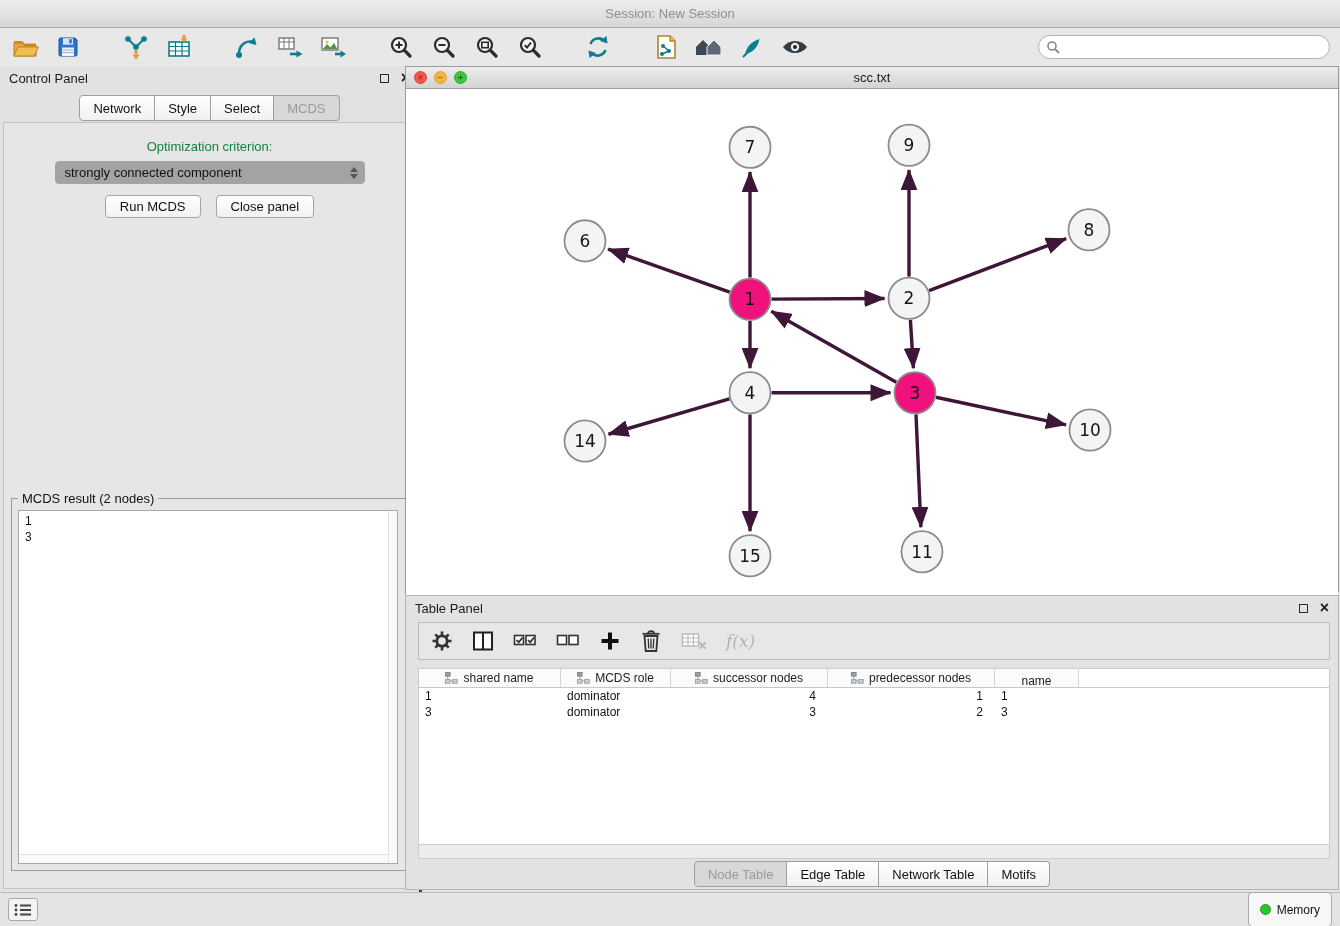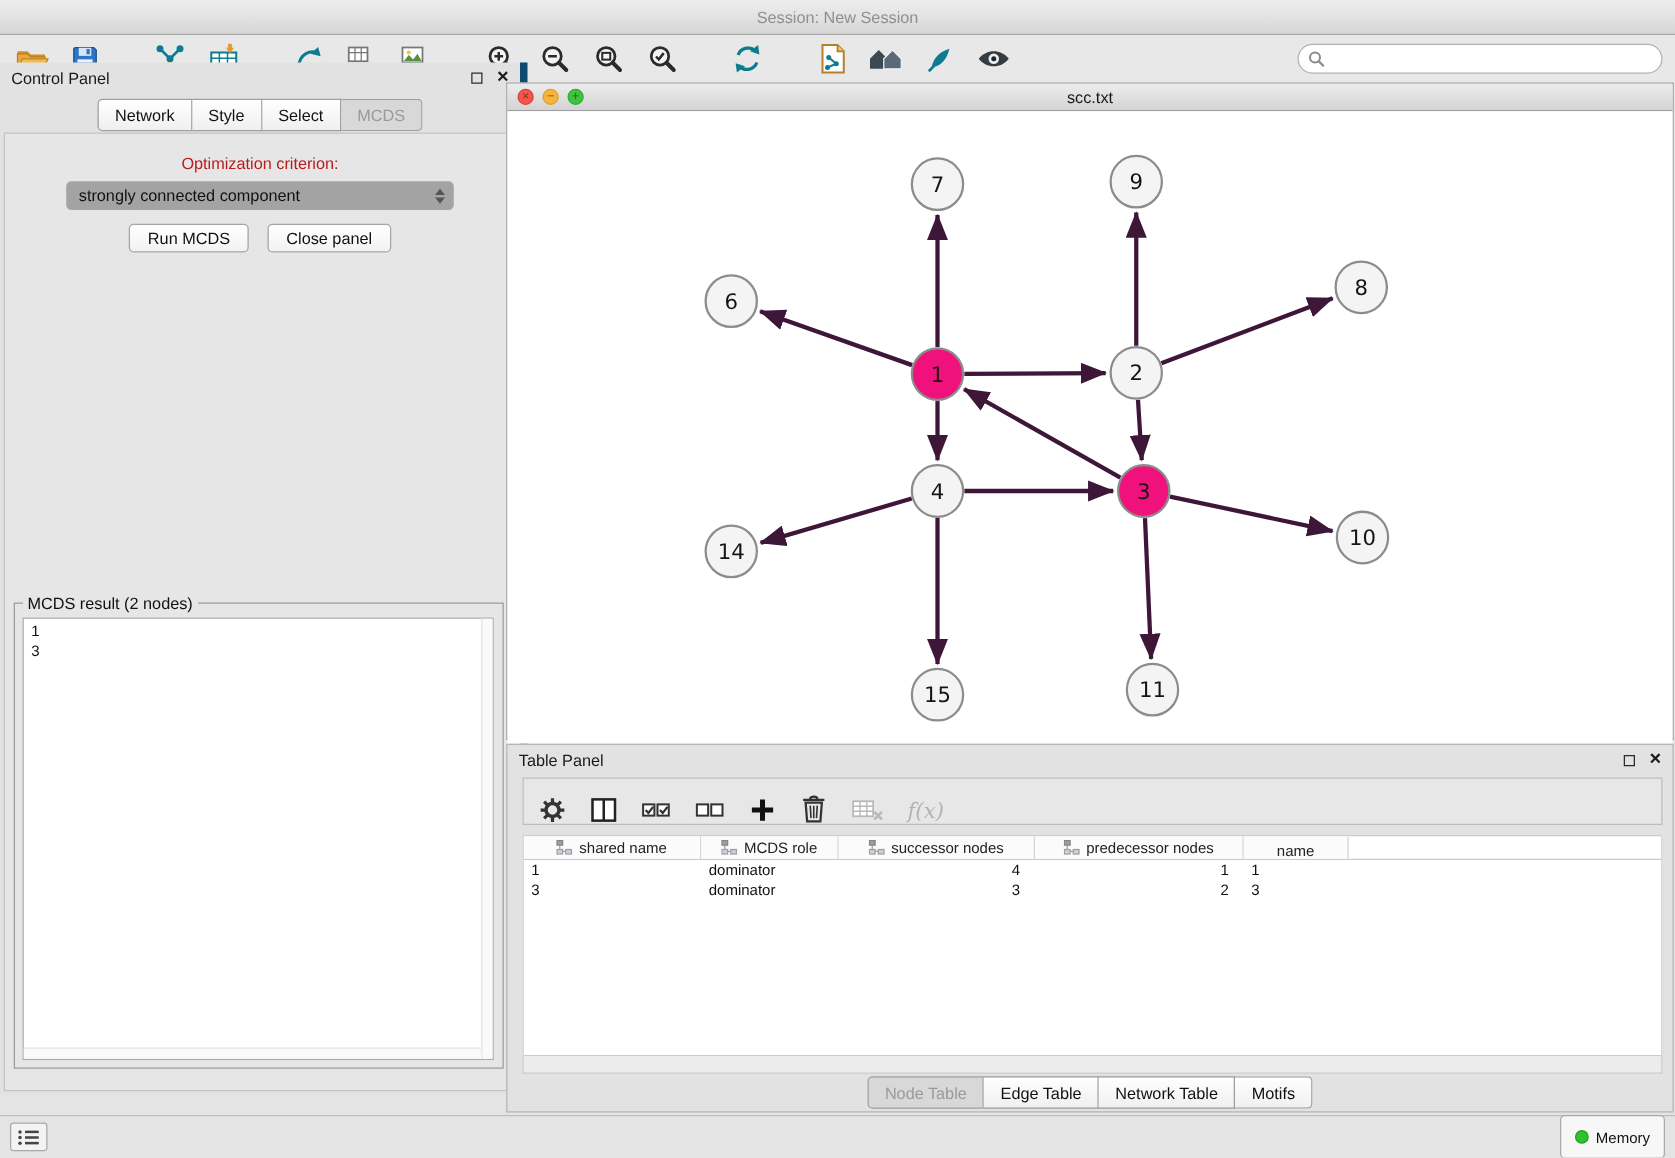--- a/index.html
+++ b/index.html
@@ -33,26 +33,26 @@
   .close-x::before{content:"×";}
   .seg-tabs{display:flex;justify-content:center;}
   .seg-tab{height:22px;padding:12px 13px;display:flex;align-items:center;
     background:linear-gradient(#ffffff,#f0f0f0);border:1px solid #9f9f9f;border-left:none;
     font-size:13px;color:#111;}
   .seg-tab:first-child{border-left:1px solid #9f9f9f;border-radius:4px 0 0 4px;}
   .seg-tab:last-child{border-radius:0 4px 4px 0;}
   .seg-tab.selected{background:#d8d8d8;color:#9a9a9a;}
 
   
-  .control-panel{position:absolute;left:0;top:50px;width:422px;height:826px;
-    background:#e2e2e2;border-right:6px solid #0c4a6e;}
+  .control-panel{position:absolute;left:0;top:66px;width:422px;height:826px;
+    background:#e2e2e2;border-right:3px solid #0c4a6e;}
   .control-panel .seg-tabs{margin-top:5px;}
   .cp-content{position:absolute;top:56px;left:3px;right:3px;bottom:3px;
     border:1px solid #c2c2c2;background:#e6e6e6;}
-  .opt-label{margin-top:16px;text-align:center;font-size:13px;color:#b91c1c;}
+  .opt-label{margin-top:16px;text-align:center;font-size:13px;color:#15803d;}
   .dropdown{width:310px;height:23px;margin:7px auto 0 auto;background:#a3a3a3;
     border:1px solid #a5a5a5;border-radius:4px;display:flex;align-items:center;
     padding:0 4px 0 9px;font-size:13px;}
   .stepper{margin-left:auto;display:flex;flex-direction:column;gap:2px;padding-right:2px;}
   .stepper .up{width:0;height:0;border-left:4px solid transparent;border-right:4px solid transparent;border-bottom:5px solid #555;}
   .stepper .dn{width:0;height:0;border-left:4px solid transparent;border-right:4px solid transparent;border-top:5px solid #555;}
   .cp-buttons{margin-top:11px;display:flex;justify-content:center;gap:15px;}
   .mac-btn{height:23px;padding:0 14px;background:linear-gradient(#ffffff,#f2f2f2);
     border:1px solid #a5a5a5;border-radius:4px;font-size:13px;color:#111;
     font-family:"Liberation Sans","DejaVu Sans",sans-serif;}
@@ -75,21 +75,21 @@
     justify-content:center;font-size:10px;line-height:1;color:rgba(60,30,0,0.65);}
   .light.close{background:#f4564d;border:1px solid #d8423a;}
   .light.min{background:#f6b43c;border:1px solid #dd9f2e;}
   .light.max{background:#3ec43f;border:1px solid #2fae33;color:rgba(0,60,0,0.7);}
   .net-canvas{flex:1;position:relative;background:#fff;}
 
   
   .table-panel{position:absolute;left:405px;top:595px;width:934px;height:295px;
     background:#e2e2e2;border:1px solid #b5b5b5;display:flex;flex-direction:column;}
   .tp-toolbar{margin:2px 8px 0 12px;height:38px;background:#e7e7e7;border:1px solid #bdbdbd;
-    display:flex;align-items:flex-end;gap:19px;padding:0 12px;flex:none;}
+    display:flex;align-items:center;gap:19px;padding:0 12px;flex:none;}
   .tp-btn{display:flex;align-items:center;justify-content:center;}
   .fx{font-family:"DejaVu Serif",serif;font-style:italic;font-size:17px;color:#b3b3b3;}
   .tp-table{margin:8px 8px 0 12px;flex:1;background:#fff;border:1px solid #cccccc;overflow:hidden;}
   .thead{display:flex;height:19px;border-bottom:1px solid #c9c9c9;}
   .th{display:flex;align-items:center;justify-content:center;gap:5px;font-size:12px;color:#222;
     border-right:1px solid #d4d4d4;background:#fbfbfb;}
   .tr{display:flex;height:16px;align-items:center;}
   .td{font-size:12px;padding:0 12px 0 6px;white-space:nowrap;overflow:hidden;}
   .tp-hscroll{margin:0 8px 0 12px;height:14px;background:#ececec;border:1px solid #cccccc;border-top:none;flex:none;}
   .tp-tabs{height:30px;display:flex;align-items:center;justify-content:center;flex:none;}

